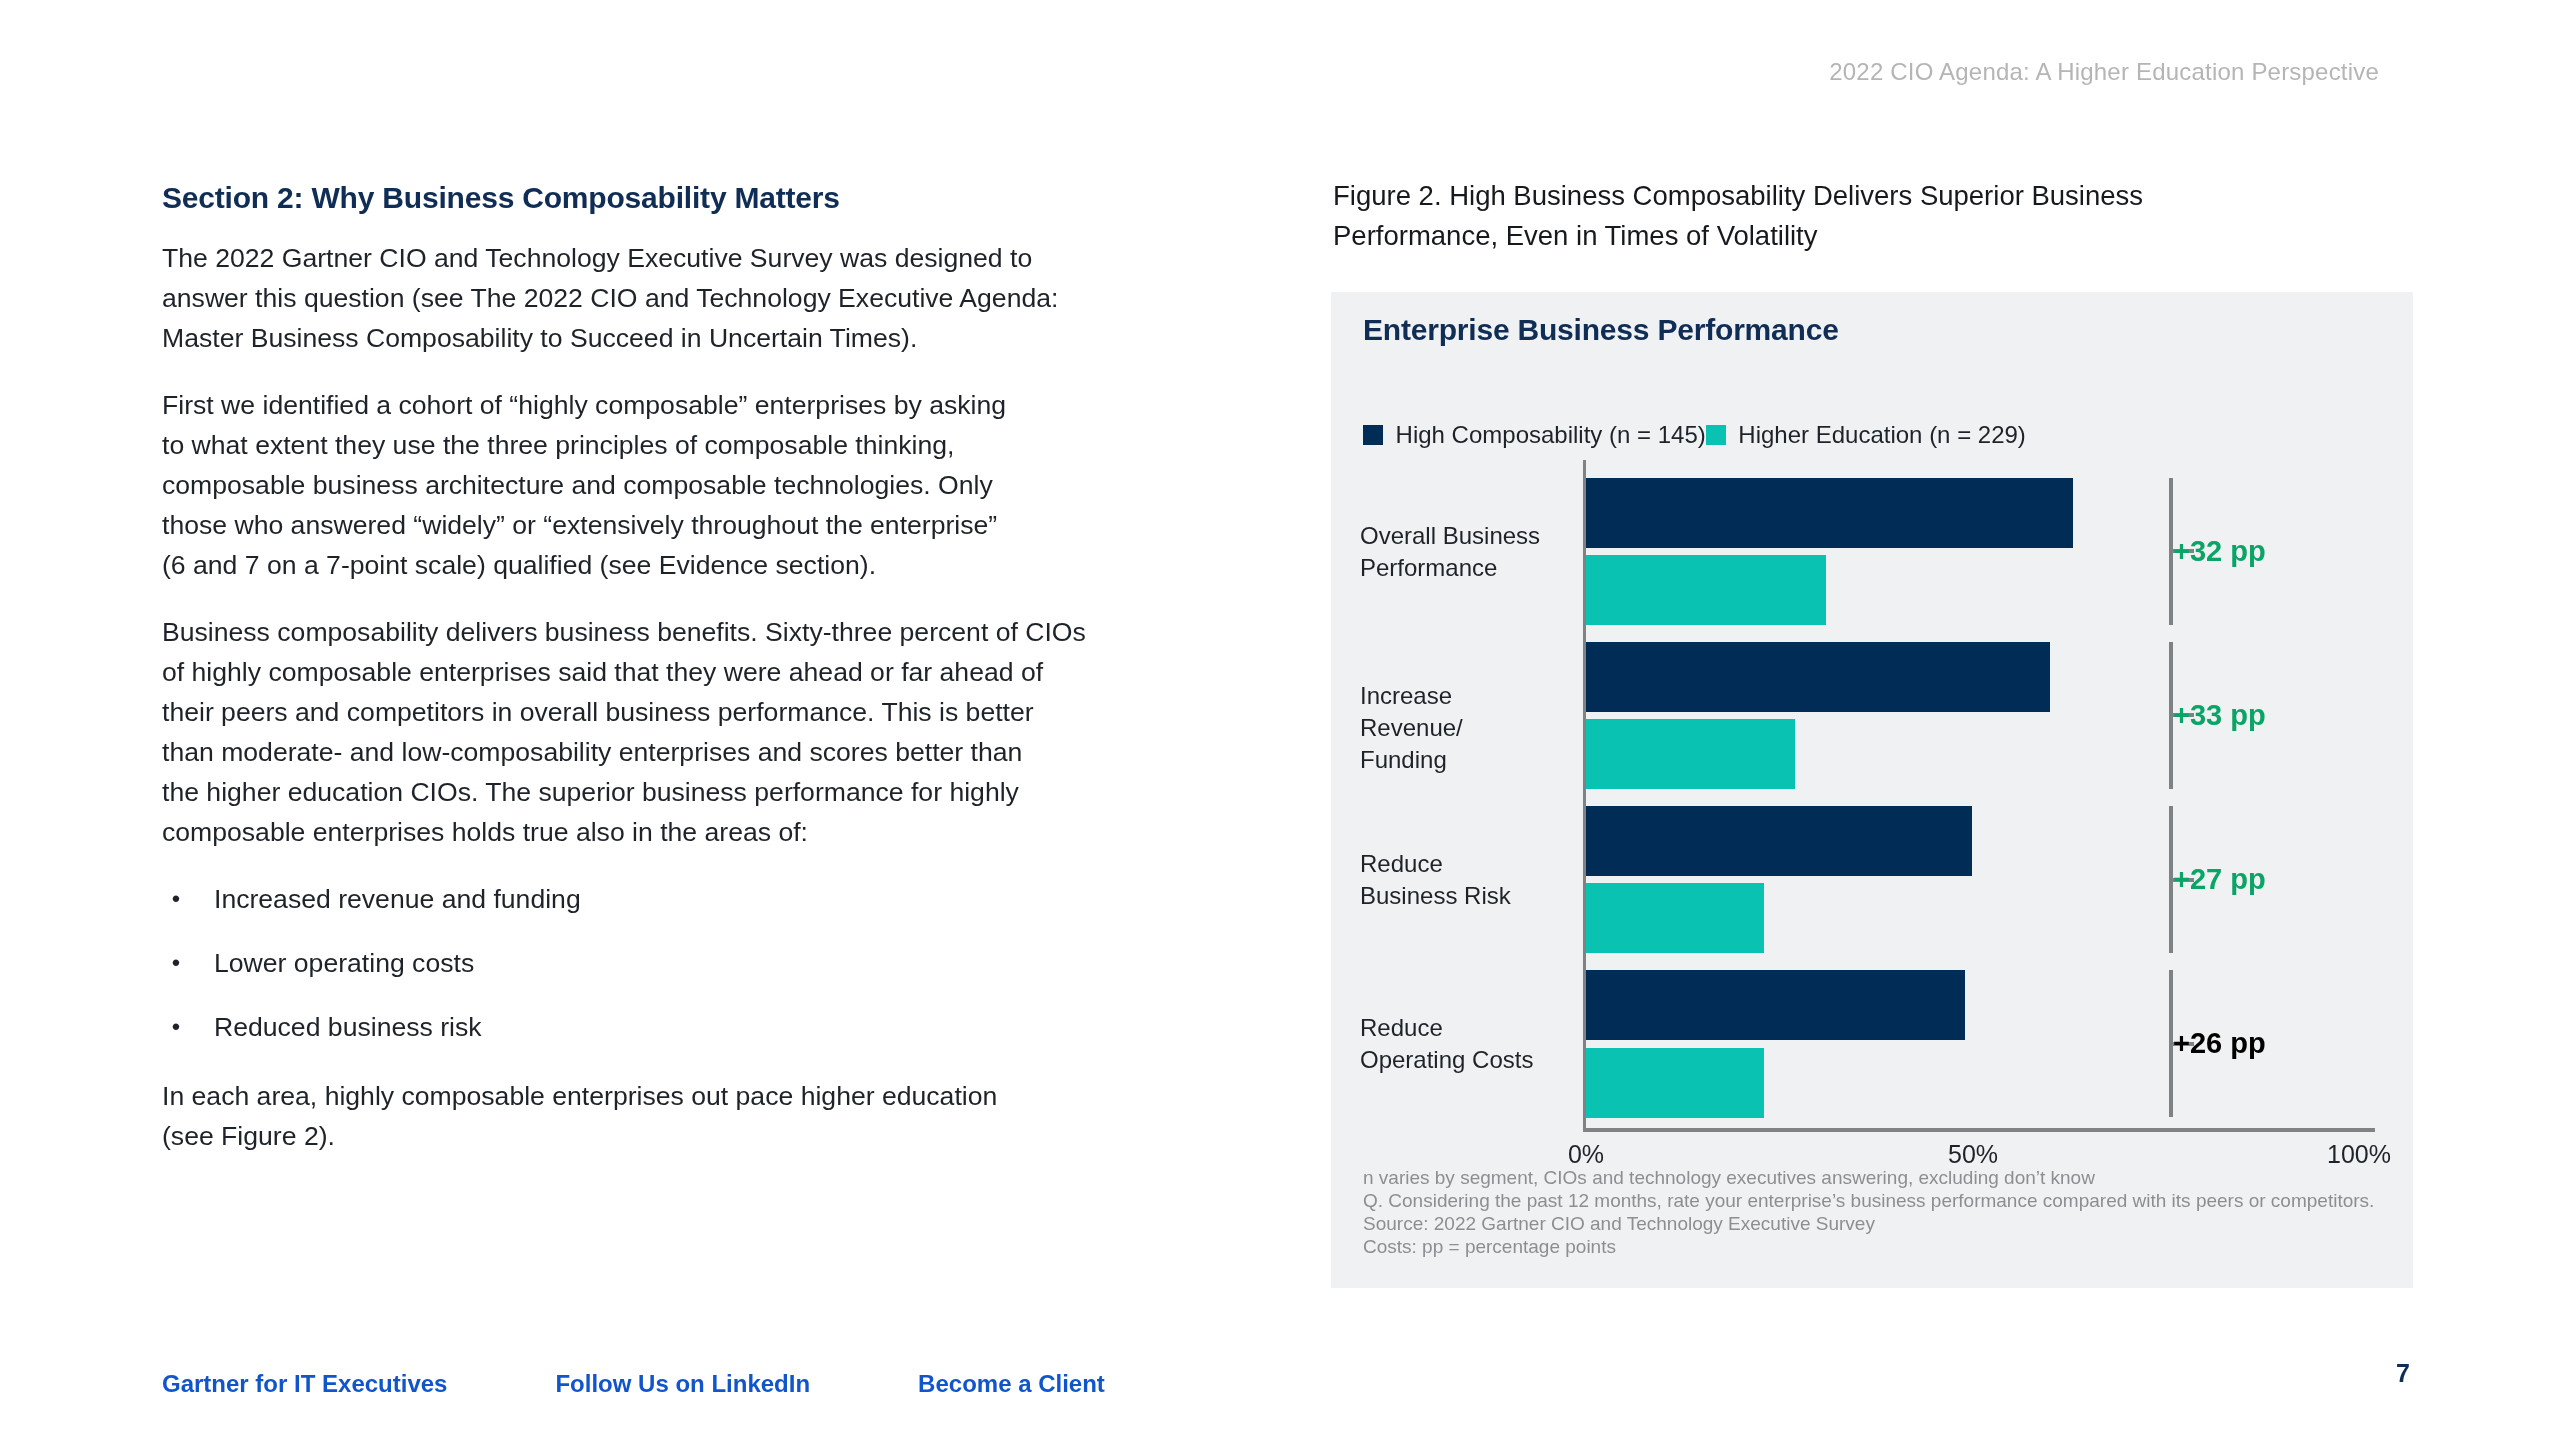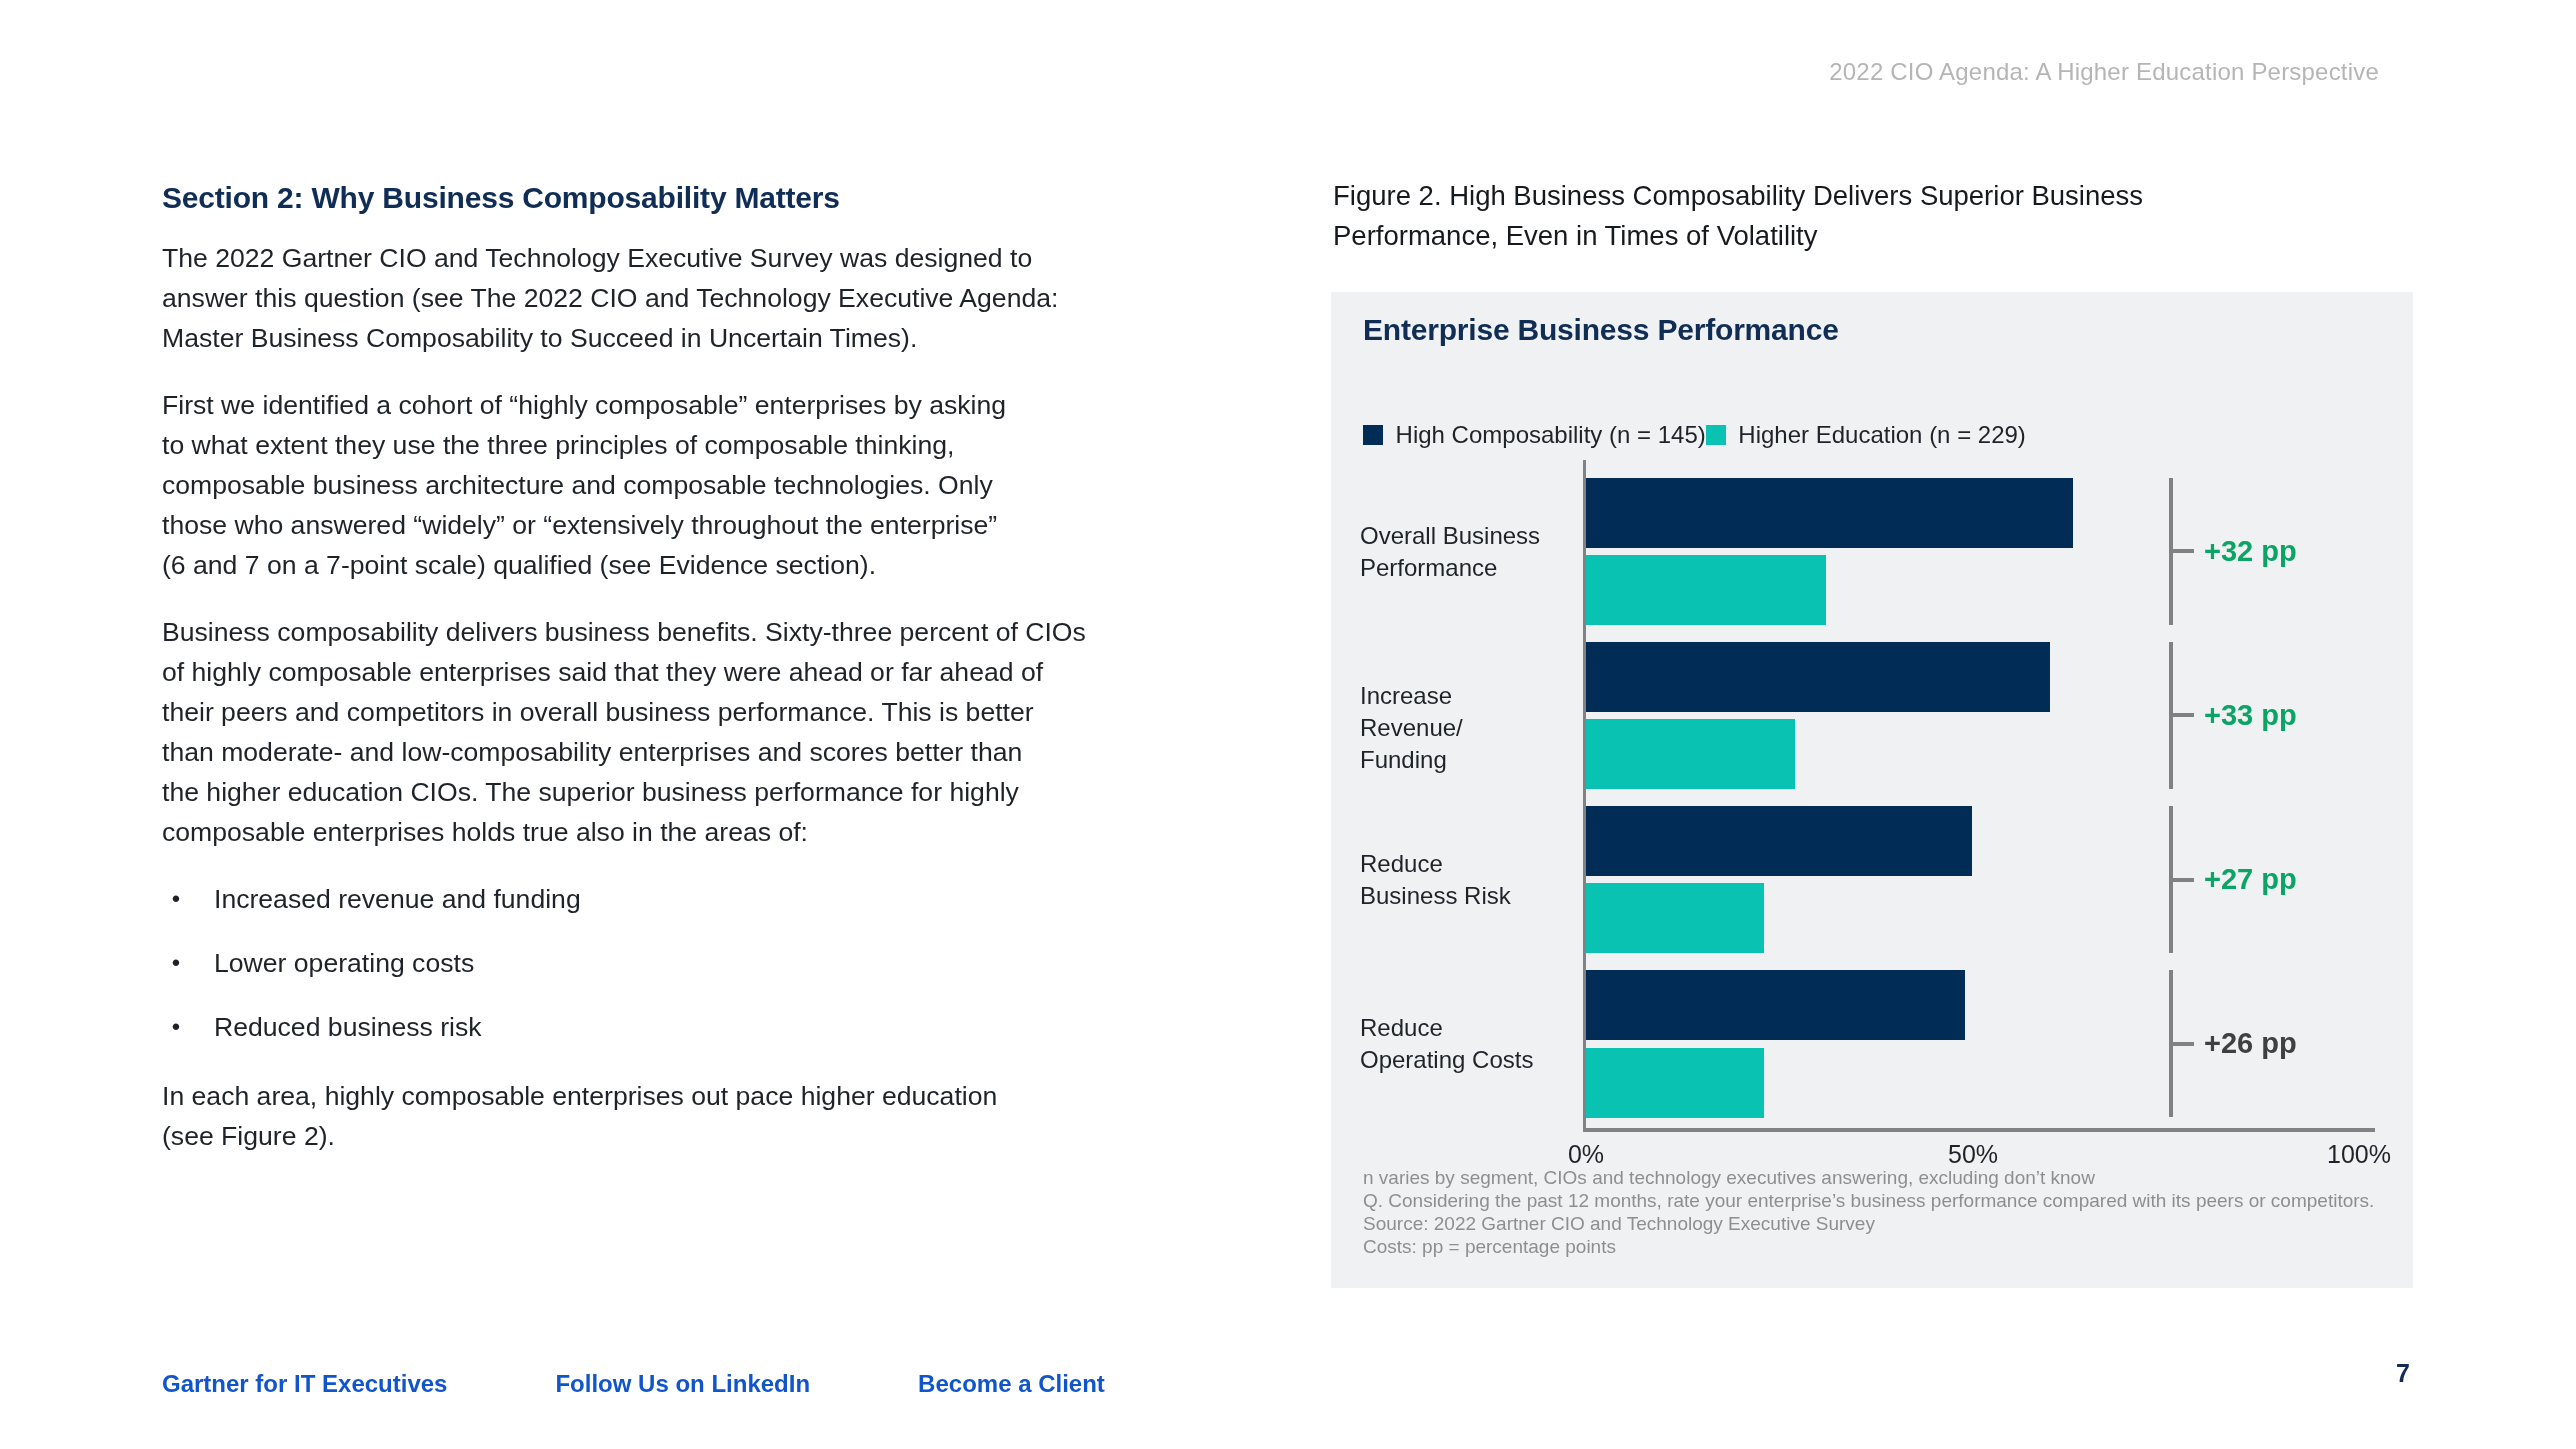--- a/index.html
+++ b/index.html
@@ -61,21 +61,21 @@
   .y-axis-line{position:absolute;left:252px;top:168px;width:2.9px;height:672px;background:#808285;}
   .x-axis-line{position:absolute;left:252px;top:836px;width:792px;height:3.9px;background:#808285;}
   .cat-label{
     position:absolute;left:29px;width:213px;height:147px;
     display:flex;align-items:center;
     font-size:24px;line-height:32px;color:#1E2329;white-space:pre-line;
   }
   .bar{position:absolute;height:70px;}
   .bracket-v{position:absolute;left:838px;width:3.9px;height:147px;background:#7F8285;}
   .bracket-tick{position:absolute;left:838px;width:25px;height:3.9px;background:#7F8285;}
-  .diff-label{position:absolute;left:873px;font-size:29px;font-weight:700;line-height:33px;}
+  .diff-label{position:absolute;left:842px;font-size:29px;font-weight:700;line-height:33px;}
   .x-tick{position:absolute;top:848px;transform:translateX(-50%);font-size:25px;color:#1E2329;}
 
   .footnotes{
     position:absolute;left:32px;top:874px;width:1024px;
     font-size:19px;line-height:23px;color:#8C8F91;
   }
 
   
   .footer-links{
     position:absolute;left:162px;top:1370px;
@@ -163,21 +163,21 @@
         <div class="bar" style="top: 591px; left: 255px; width: 178px; background: rgb(10, 194, 177);"></div>
         <div class="bracket-v" style="top: 514px;"></div>
         <div class="bracket-tick" style="top: 586px;"></div>
         <div class="diff-label" style="top: 571px; color: rgb(10, 164, 102);">+27 pp</div>
         <div class="cat-label" style="top: 678px;">Reduce
 Operating Costs</div>
         <div class="bar" style="top: 678px; left: 255px; width: 379px; background: rgb(0, 44, 85);"></div>
         <div class="bar" style="top: 756px; left: 255px; width: 178px; background: rgb(10, 194, 177);"></div>
         <div class="bracket-v" style="top: 678px;"></div>
         <div class="bracket-tick" style="top: 750px;"></div>
-        <div class="diff-label" style="top: 735px; color: #404040;">+26 pp</div>
+        <div class="diff-label" style="top: 735px; color: #000000;">+26 pp</div>
       </div>
     <div id="x-ticks">
         <span class="x-tick" style="left: 255px;">0%</span>
         <span class="x-tick" style="left: 642px;">50%</span>
         <span class="x-tick" style="left: 1028px;">100%</span>
       </div>
 
     <div class="footnotes">
       <div>n varies by segment, CIOs and technology executives answering, excluding don’t know</div>
       <div>Q. Considering the past 12 months, rate your enterprise’s business performance compared with its peers or competitors.</div>

